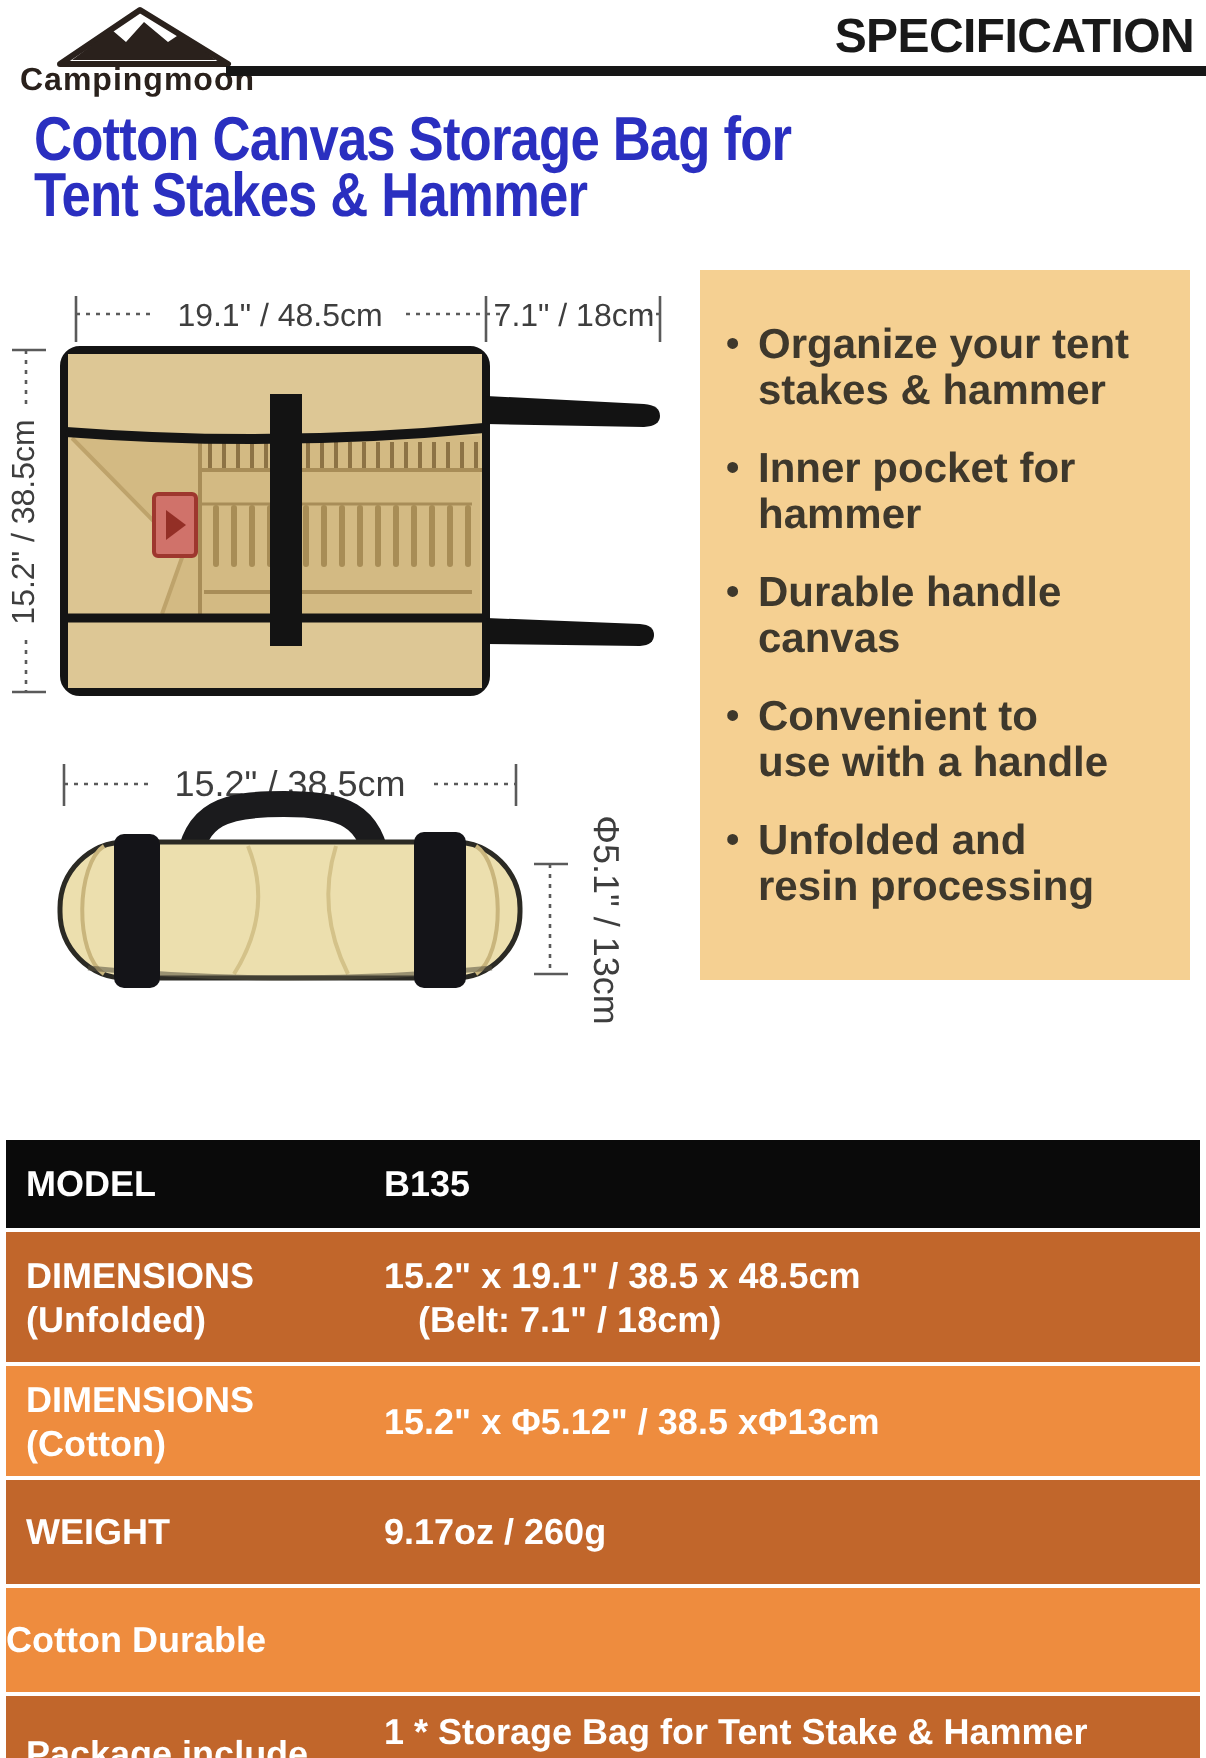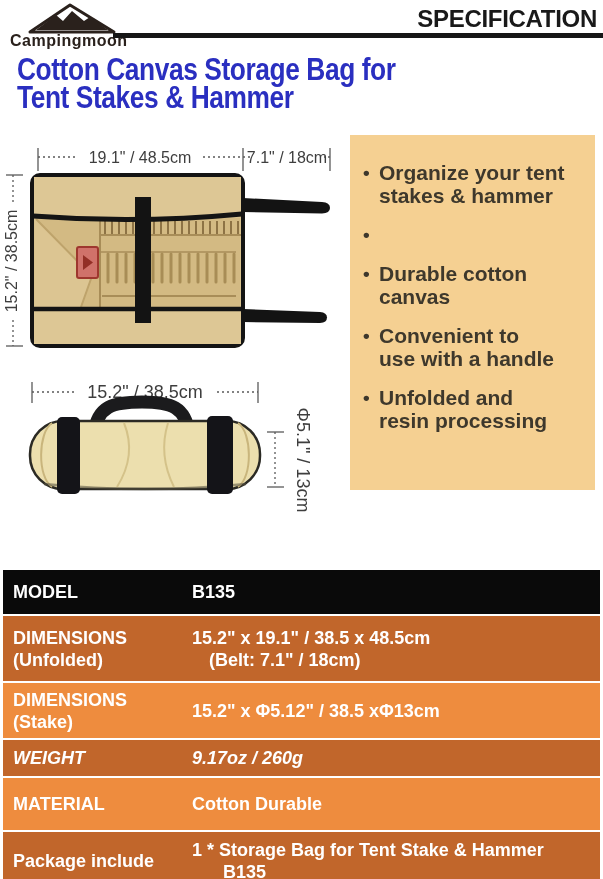--- a/index.html
+++ b/index.html
@@ -39,21 +39,21 @@
   .trow{display:flex;align-items:center;box-sizing:border-box;margin-bottom:2px;
         color:#fff;font-weight:bold;font-size:18px;line-height:22px;}
   .trow:last-child{margin-bottom:0;}
   .tlabel{width:189px;flex:none;padding-left:10px;box-sizing:border-box;}
   .tlabel span{display:block;}
   .tvalue{flex:1;padding-right:4px;}
   .tvalue span{display:block;}
   .trow--model{height:44px;background:#0a0a0a;}
   .trow--r2{height:65px;background:#c1662b;}
   .trow--r3{height:55px;background:#ee8c3e;}
-  .trow--r4{height:36px;background:#c1662b;font-style:italic;}
+  .trow--r4{height:52px;background:#c1662b;}
   .trow--r5{height:52px;background:#ee8c3e;}
   .trow--r6{height:57px;background:#c1662b;justify-content:center;}
   .trow--r2 .tvalue span:nth-child(2){margin-left:17px;}
   .trow--r6 .tvalue span:nth-child(2){margin-left:31px;}
 </style>
 </head>
 <body>
 
 <div class="page">
 
@@ -116,24 +116,26 @@
   </svg>
 
   <div class="features-panel">
     <div class="feature">
       <span class="dot">•</span>
       <span class="ftext">Organize your tent
 stakes &amp; hammer</span>
     </div>
     <div class="feature">
       <span class="dot">•</span>
-    </div>
-    <div class="feature">
-      <span class="dot">•</span>
-      <span class="ftext">Durable cotton
+      <span class="ftext">Inner pocket for
+hammer</span>
+    </div>
+    <div class="feature">
+      <span class="dot">•</span>
+      <span class="ftext">Durable handle
 canvas</span>
     </div>
     <div class="feature">
       <span class="dot">•</span>
       <span class="ftext">Convenient to
 use with a handle</span>
     </div>
     <div class="feature">
       <span class="dot">•</span>
       <span class="ftext">Unfolded and
@@ -182,38 +184,35 @@
         <span>(Unfolded)</span>
       </div>
       <div class="tvalue">
         <span>15.2" x 19.1" / 38.5 x 48.5cm</span>
         <span>(Belt: 7.1" / 18cm)</span>
       </div>
     </div>
     <div class="trow trow--r3">
       <div class="tlabel">
         <span>DIMENSIONS</span>
-        <span>(Stake)</span>
+        <span>(Cotton)</span>
       </div>
       <div class="tvalue">
           <span>15.2" x Φ5.12" / 38.5 xΦ13cm</span>
         </div>
     </div>
     <div class="trow trow--r4">
       <div class="tlabel">
           <span>WEIGHT</span>
         </div>
       <div class="tvalue">
           <span>9.17oz / 260g</span>
         </div>
     </div>
     <div class="trow trow--r5">
-      <div class="tlabel">
-          <span>MATERIAL</span>
-        </div>
       <div class="tvalue">
           <span>Cotton Durable</span>
         </div>
     </div>
     <div class="trow trow--r6">
       <div class="tlabel">
           <span>Package include</span>
         </div>
       <div class="tvalue">
         <span>1 * Storage Bag for Tent Stake &amp; Hammer</span>

